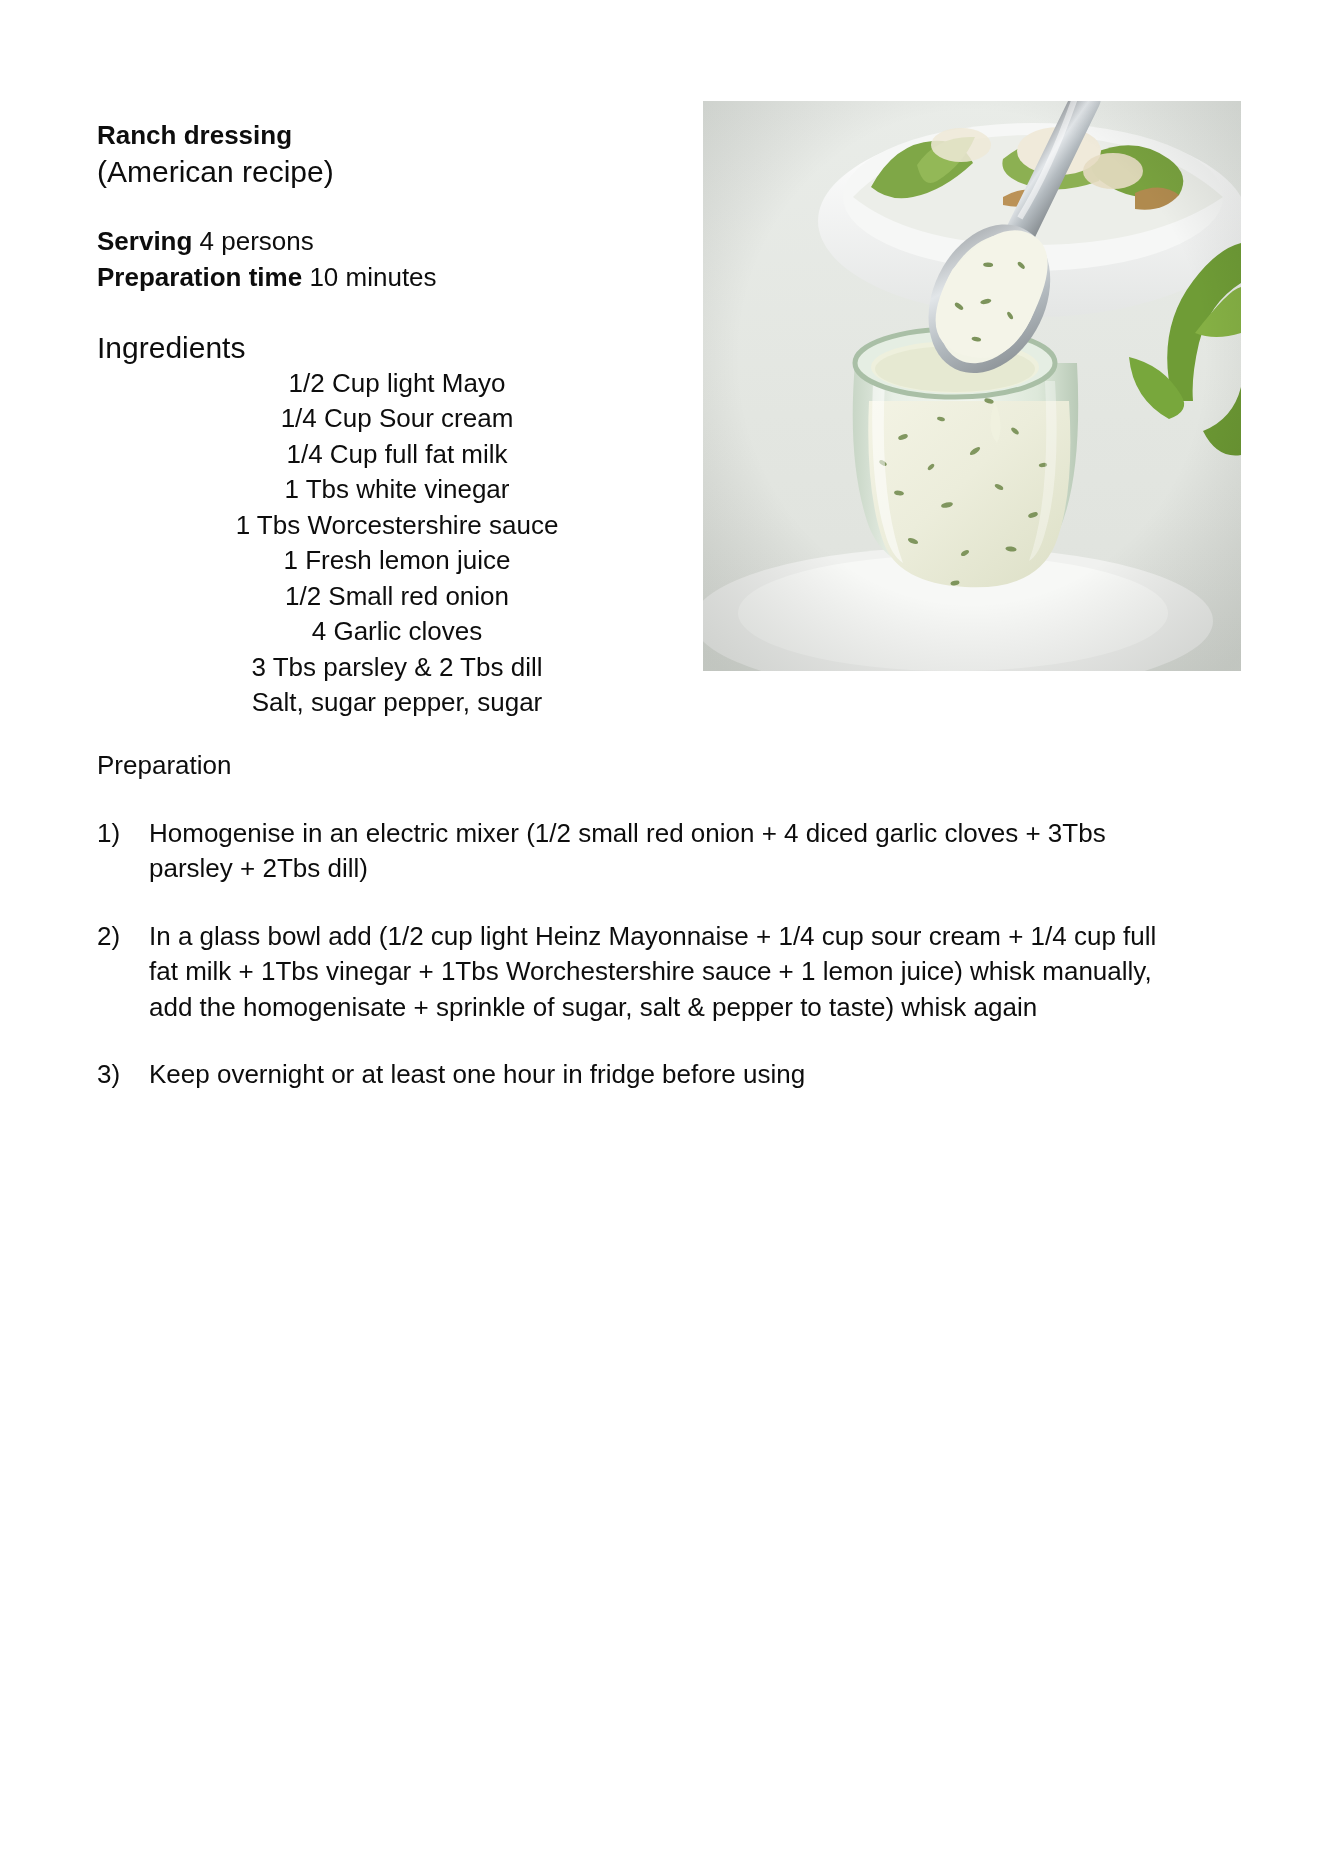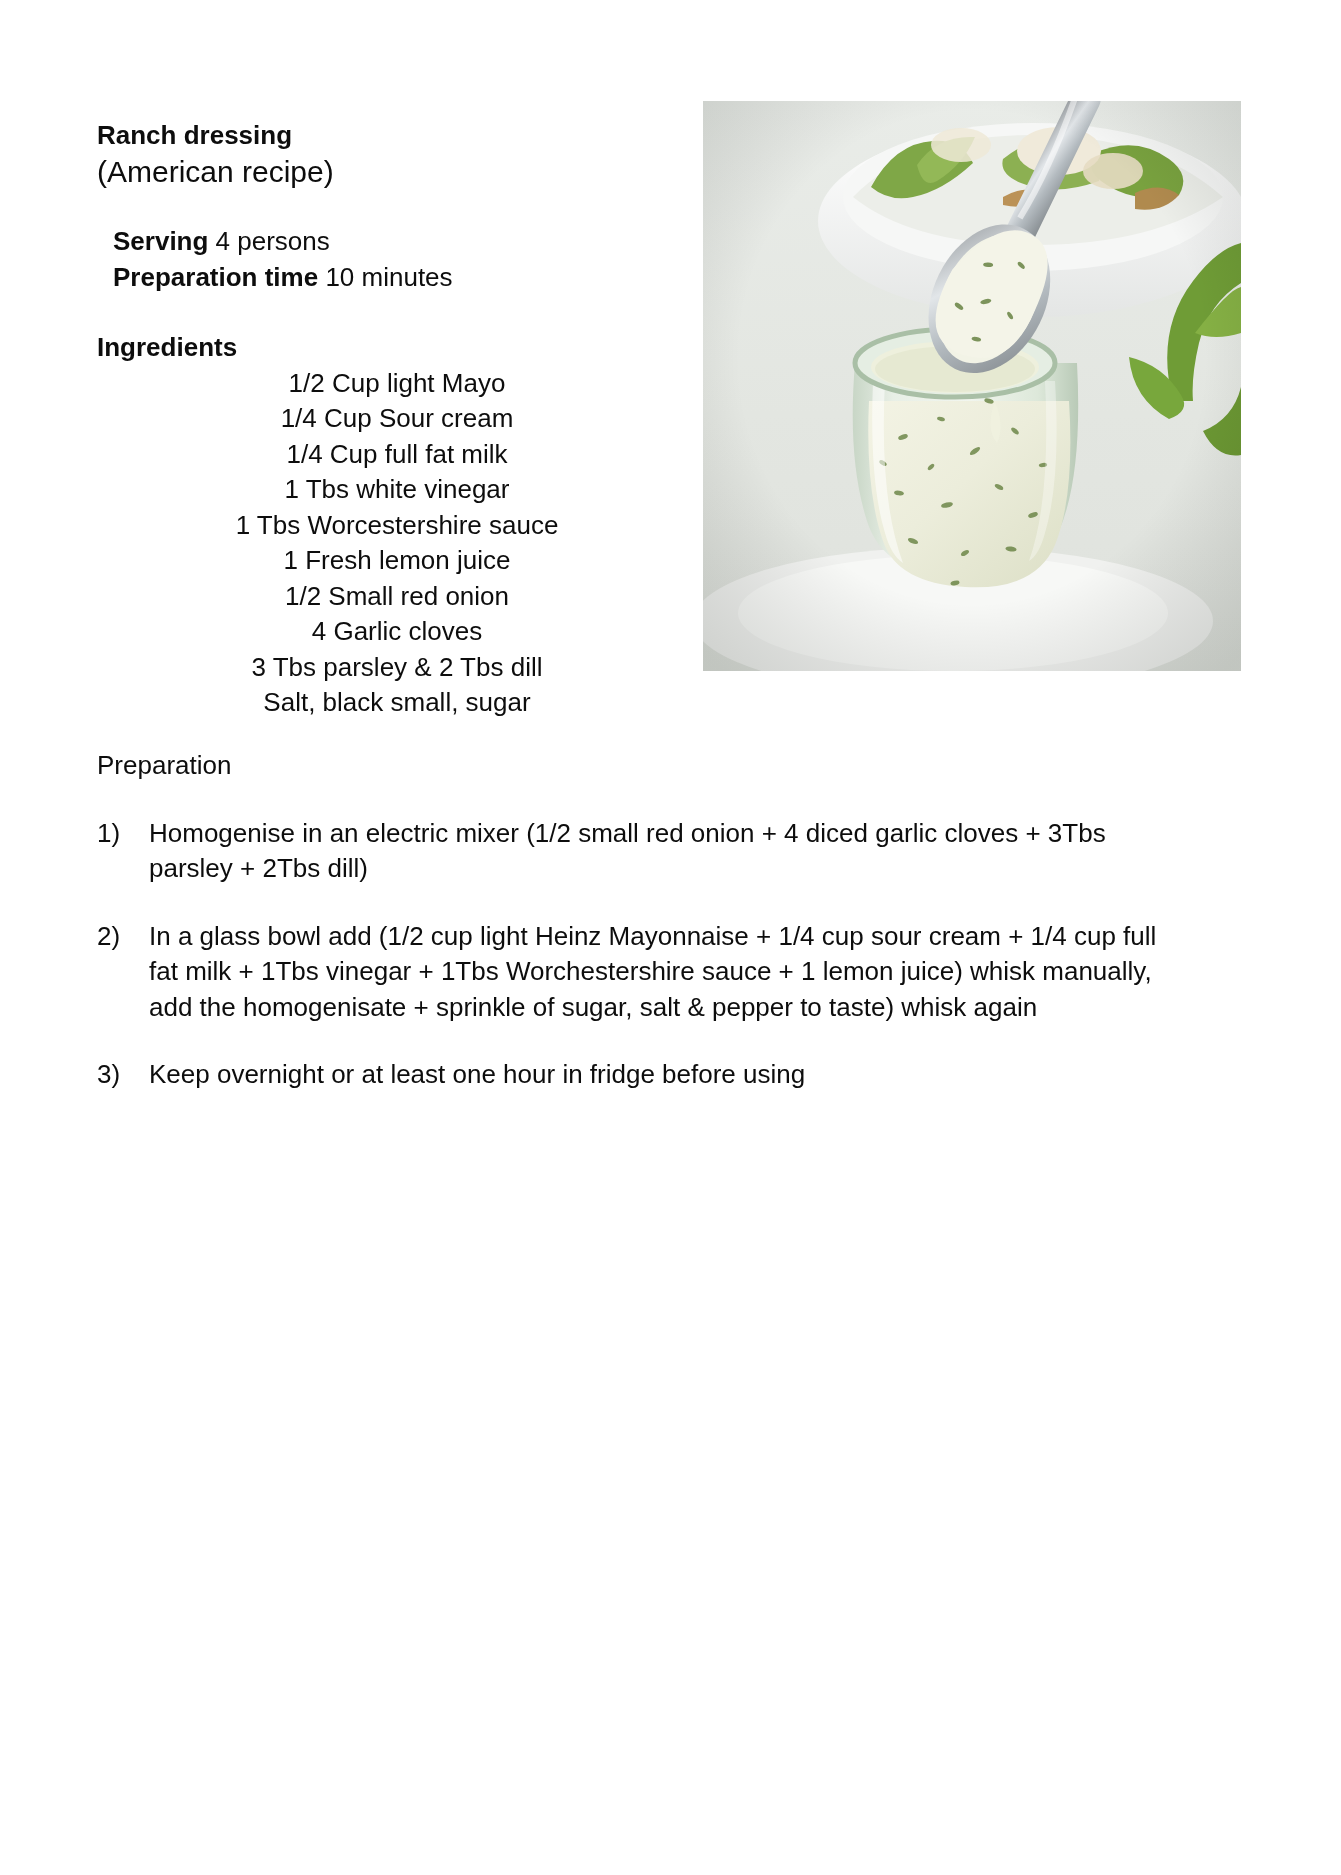--- a/index.html
+++ b/index.html
@@ -40,25 +40,24 @@
   }
   .spacer {
     height: 35px;
   }
   .meta-line {
     font-size: 26px;
     line-height: 35.5px;
   }
   .meta-line b {
     font-weight: bold;
-    margin-left: 16px;
   }
   .section-head {
-    font-weight: bold;
-    font-size: 26px;
+    font-weight: normal;
+    font-size: 30px;
     line-height: 35.5px;
   }
   .ing-line {
     font-size: 26px;
     line-height: 35.5px;
     white-space: pre;
     text-align: center;
   }
   .photo {
     position: absolute;
@@ -127,21 +126,21 @@
     <div class="section-head">Ingredients</div>
     <div class="ing-line">1/2 Cup light Mayo</div>
     <div class="ing-line">1/4 Cup Sour cream</div>
     <div class="ing-line">1/4 Cup full fat milk</div>
     <div class="ing-line">1 Tbs white vinegar</div>
     <div class="ing-line">1 Tbs Worcestershire sauce</div>
     <div class="ing-line">1 Fresh lemon juice</div>
     <div class="ing-line">1/2 Small red onion</div>
     <div class="ing-line">4 Garlic cloves</div>
     <div class="ing-line">3 Tbs parsley &amp; 2 Tbs dill</div>
-    <div class="ing-line">Salt, black small, sugar</div>
+    <div class="ing-line">Salt, sugar pepper, sugar</div>
   </div>
 
   <div class="photo">
     <svg viewBox="0 0 538 570" preserveAspectRatio="xMidYMid slice">
       <defs>
         <linearGradient id="bg" x1="0" y1="0" x2="0" y2="1">
           <stop offset="0%" stop-color="#e9ece8"></stop>
           <stop offset="55%" stop-color="#e3e6e1"></stop>
           <stop offset="100%" stop-color="#dfe2dd"></stop>
         </linearGradient>

